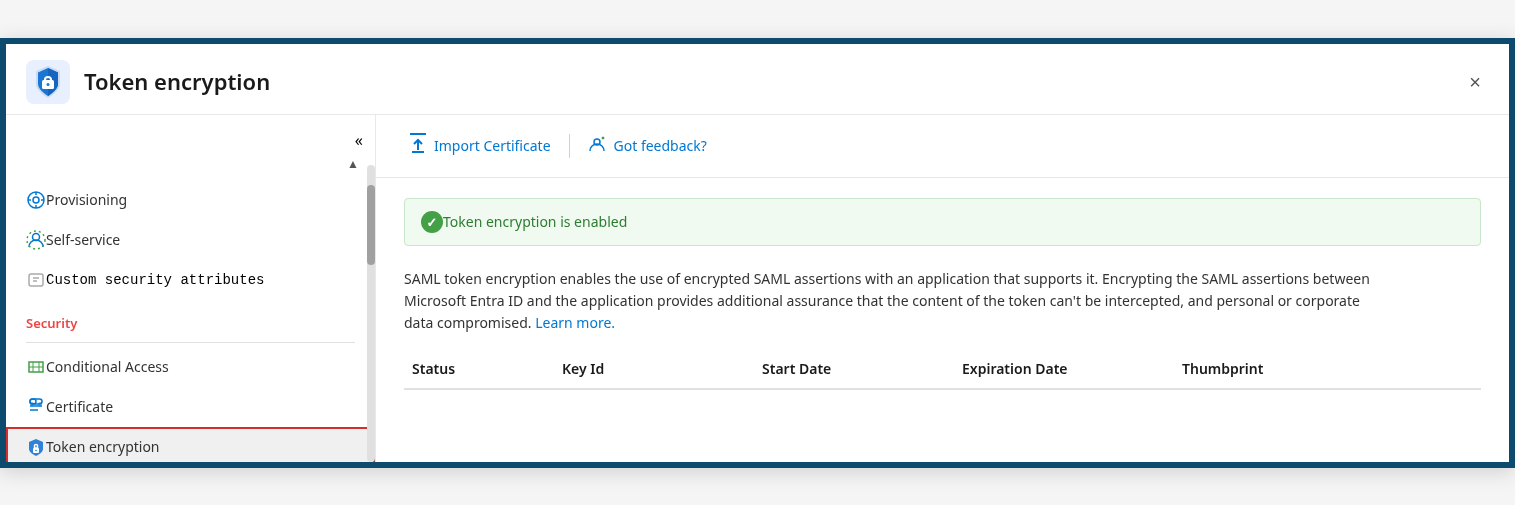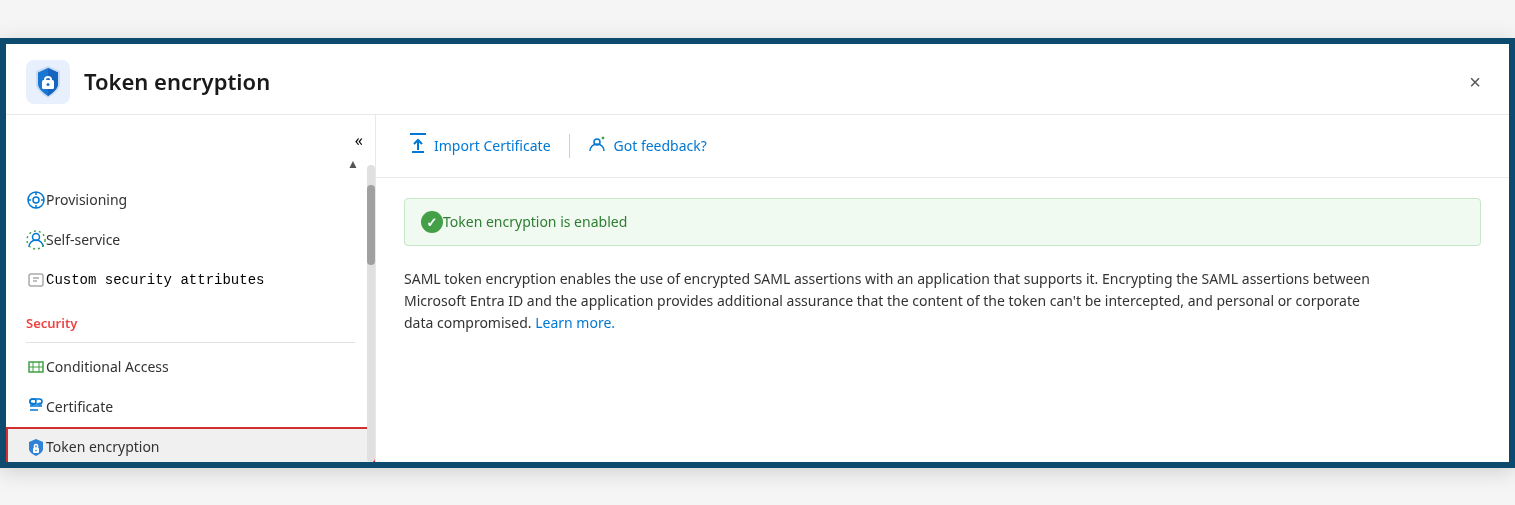--- a/index.html
+++ b/index.html
@@ -358,16 +358,23 @@
         <div class="success-banner">
           <div class="success-icon"></div>
           <span>Token encryption is enabled</span>
         </div>
 
         <p class="description-text">
           <span>SAML token encryption enables the use of encrypted SAML assertions with an application that supports it. Encrypting the SAML assertions between Microsoft Entra ID and the application provides additional assurance that the content of the token can't be intercepted, and personal or corporate data compromised.</span>
           <a class="learn-more-link" href="#">Learn more.</a>
         </p>
 
+        <div class="table-header">
+          <div class="table-header-cell">Status</div>
+          <div class="table-header-cell">Key Id</div>
+          <div class="table-header-cell">Start Date</div>
+          <div class="table-header-cell">Expiration Date</div>
+          <div class="table-header-cell">Thumbprint</div>
+        </div>
       </div>
     </div>
   </div>
 </div>
 
 </body></html>

